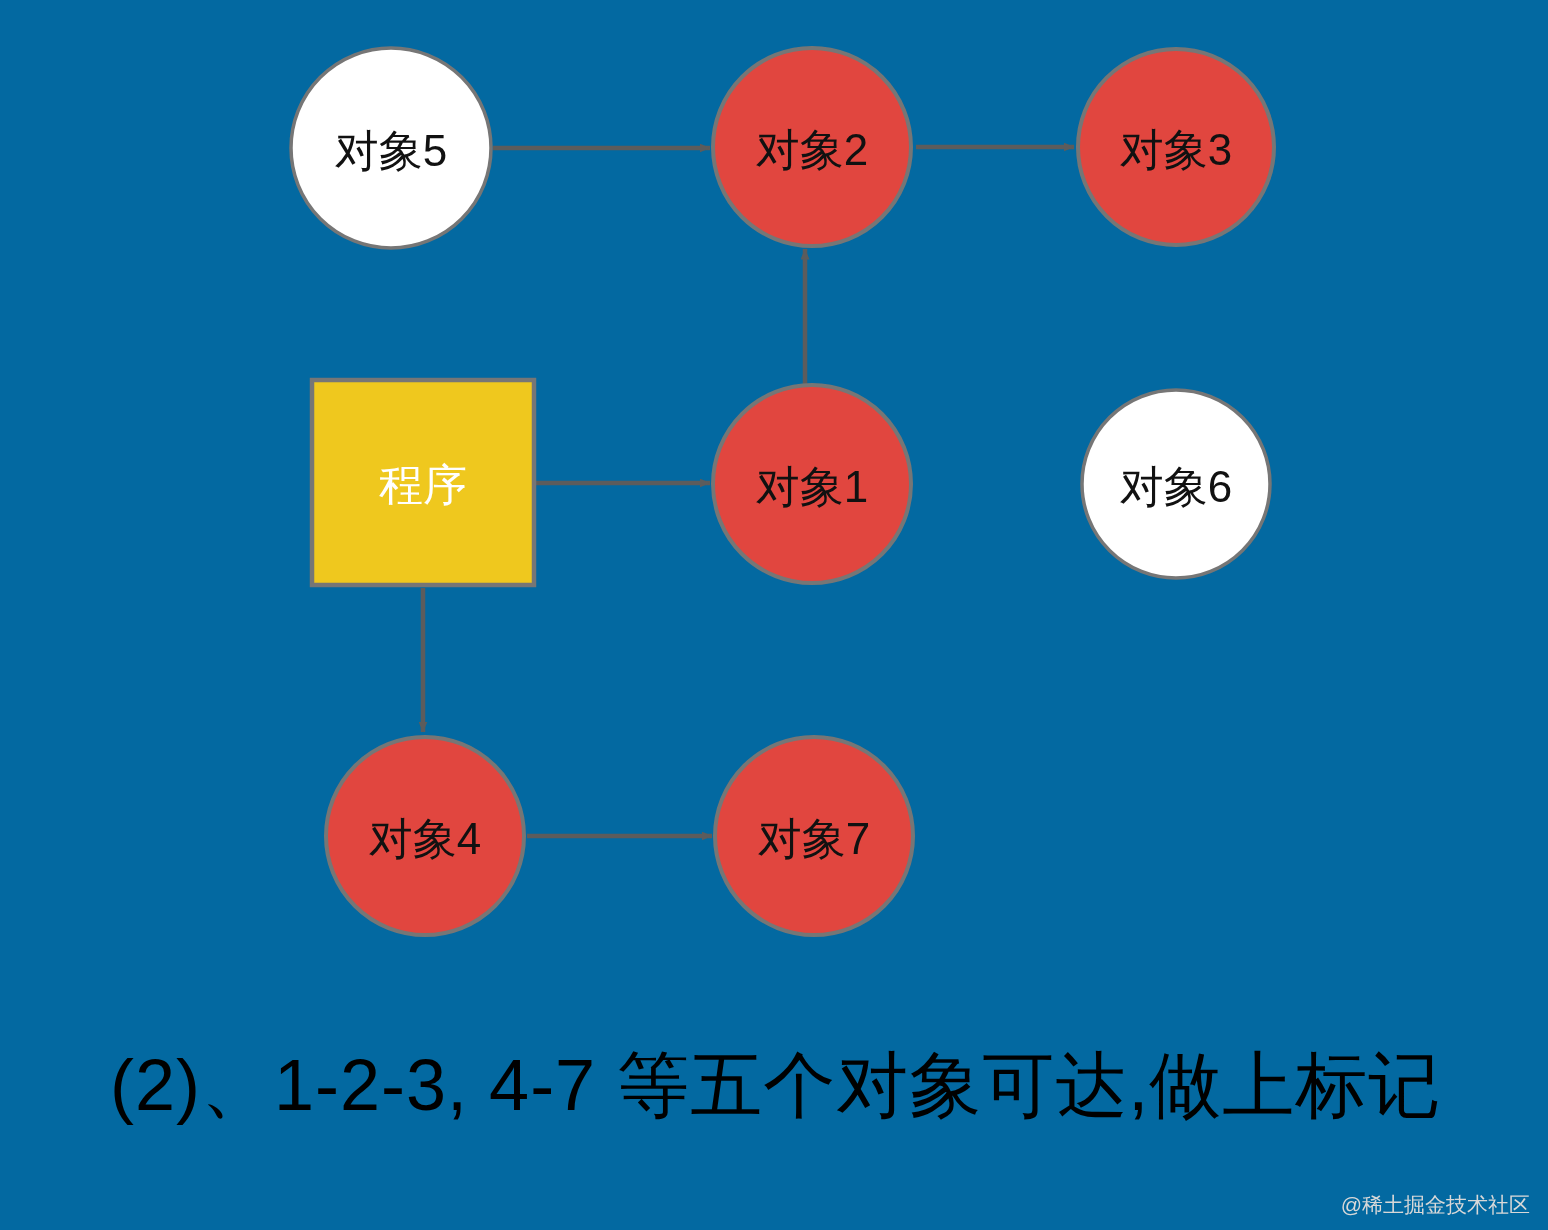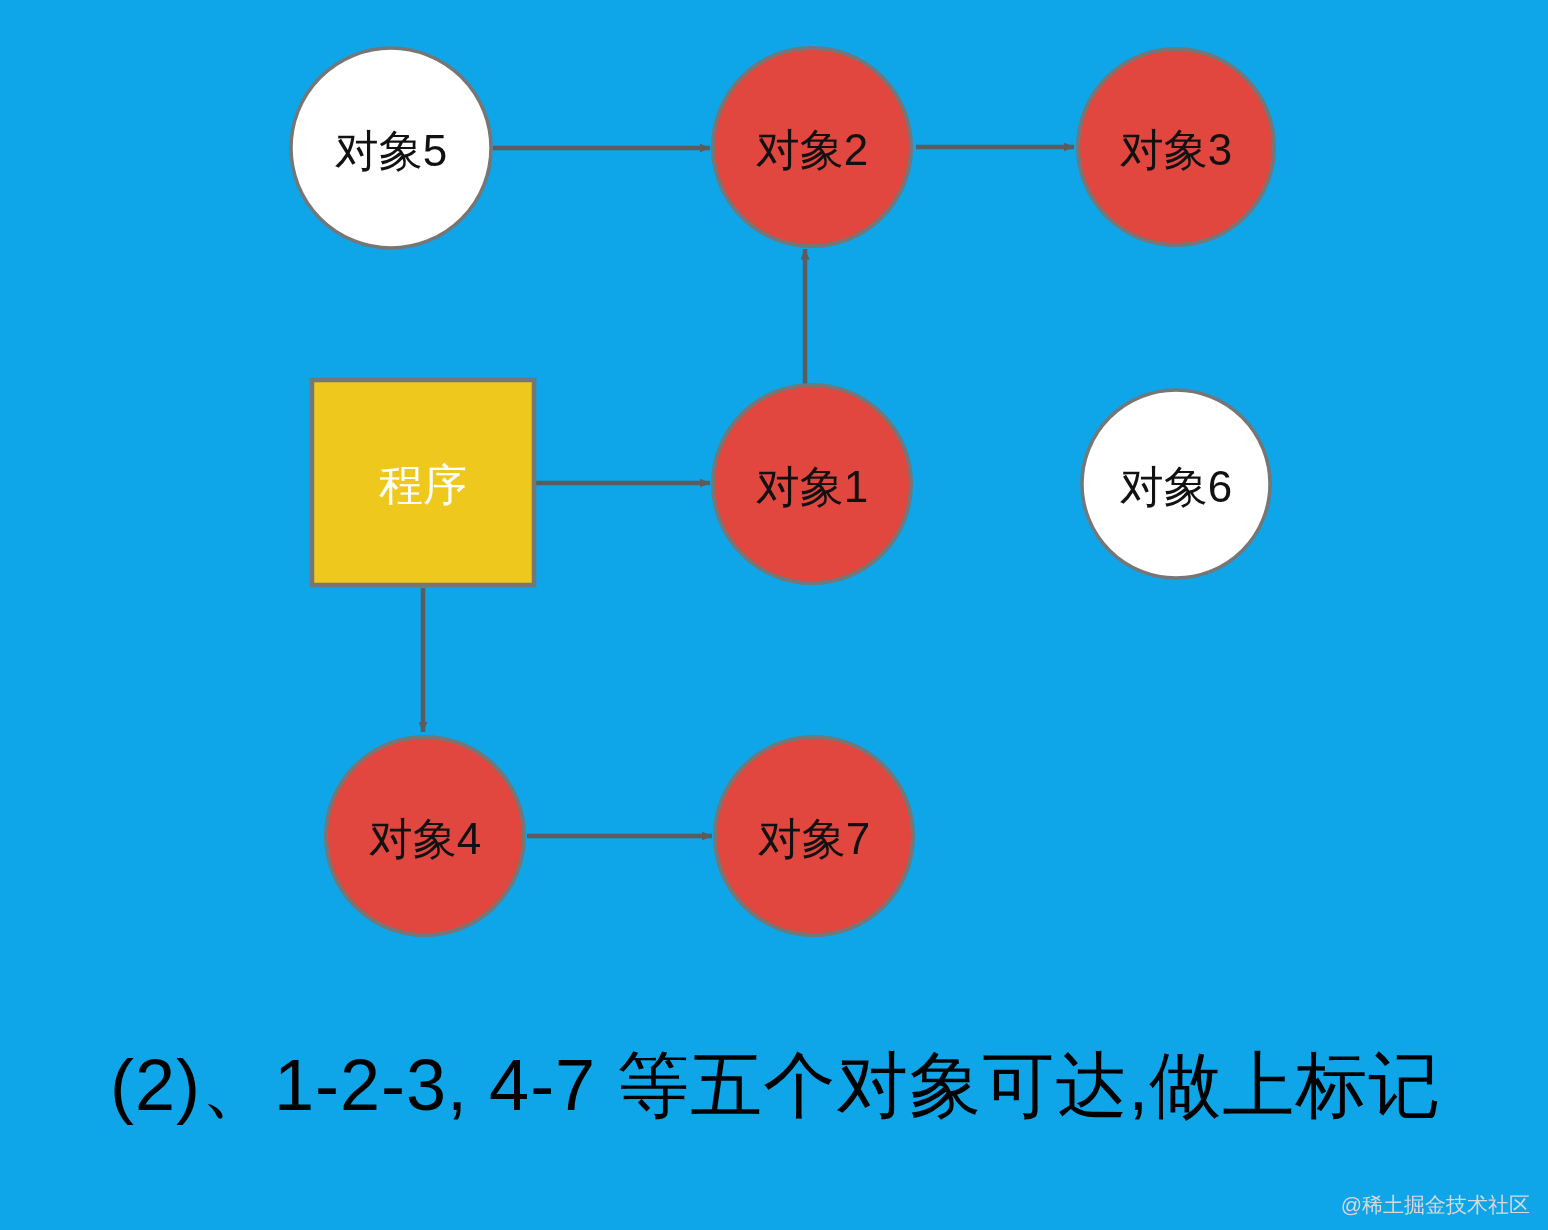--- a/index.html
+++ b/index.html
@@ -7,21 +7,21 @@
     padding: 0;
     background: #ffffff;
   }
   body {
     font-family: "Liberation Sans", "DejaVu Sans", sans-serif;
   }
   #canvas {
     position: relative;
     width: 1548px;
     height: 1230px;
-    background: #0ea5e9;
+    background: #0369a1;
     overflow: hidden;
   }
   #diagram-svg {
     position: absolute;
     left: 0;
     top: 0;
     width: 1548px;
     height: 1230px;
   }
   .node-label {

